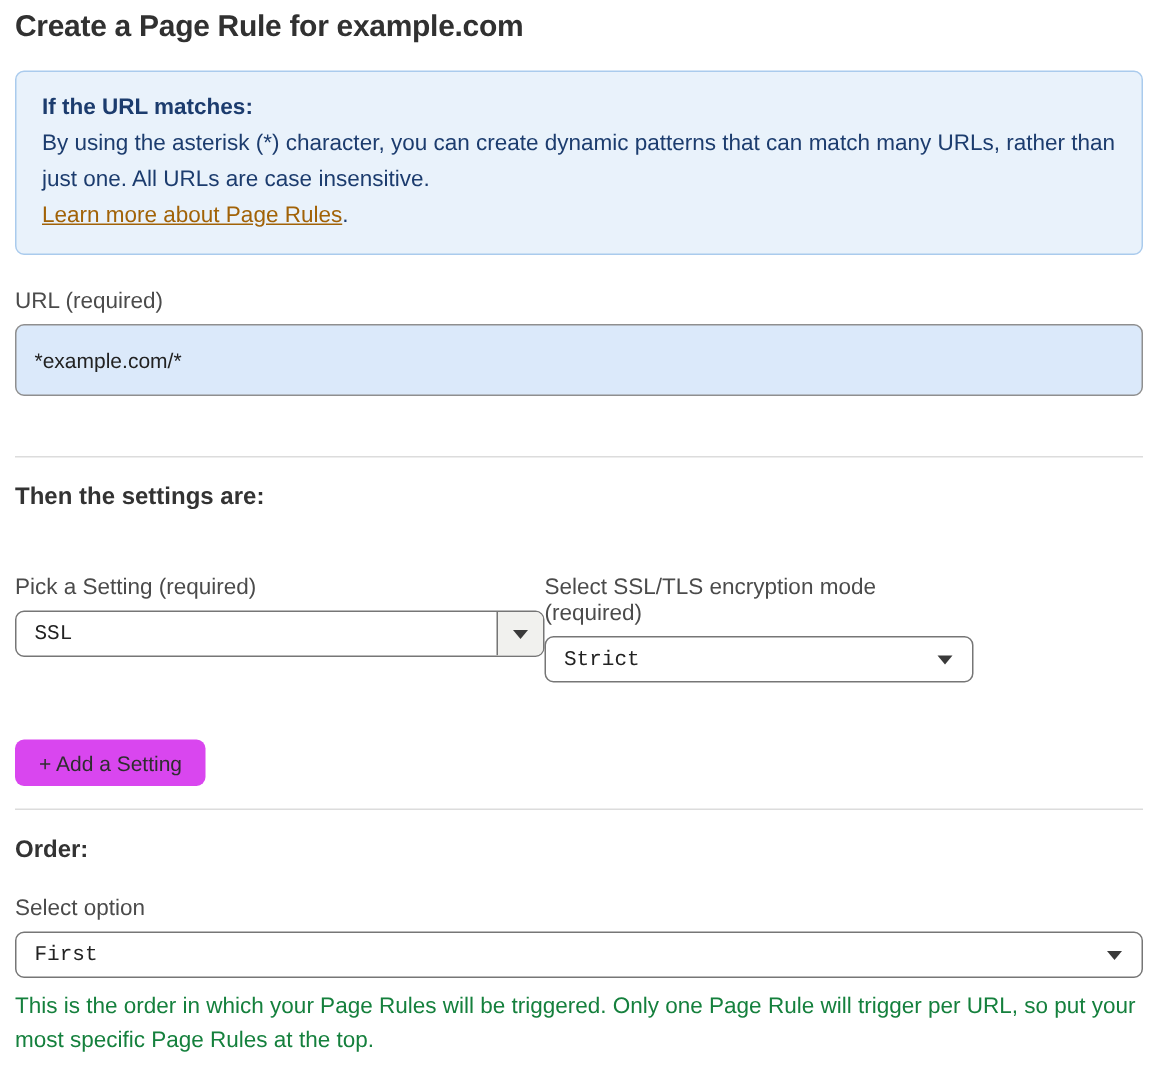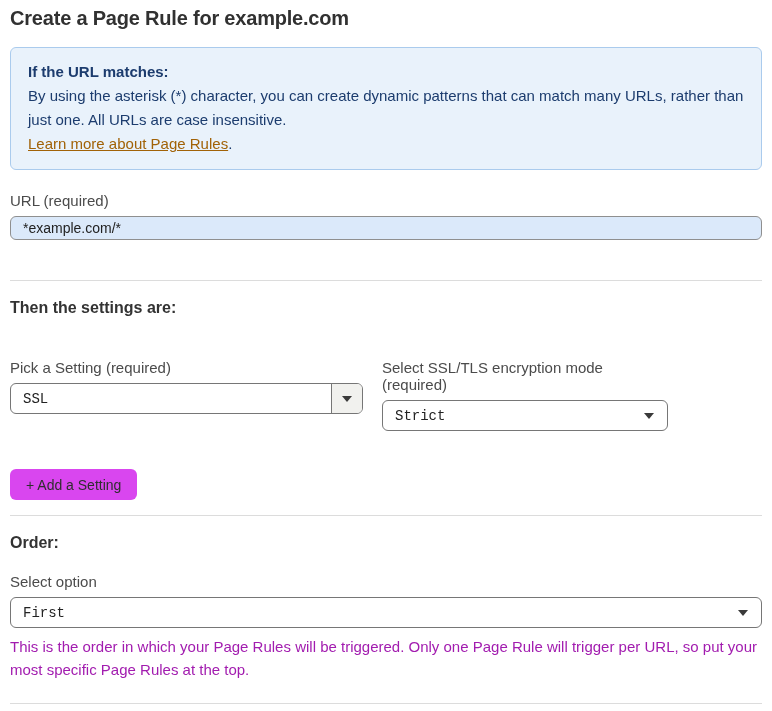--- a/index.html
+++ b/index.html
@@ -33,21 +33,21 @@
 
   .field-label {
     display: block;
     font-size: 15px; color: #4b4b4b;
     margin-bottom: 7px;
     margin-top: 20px;
   }
 
   .url-input {
     display: block; width: 100%;
-    height: 24px;
+    height: 48px;
     background: #dbe9fa;
     border: 1px solid #8f8f8f;
     border-radius: 6px;
     font-family: "Liberation Sans", sans-serif;
     font-size: 14px; color: #222;
     padding: 0 12px;
     outline: none;
   }
 
   .divider { border: 0; border-top: 1px solid #dcdcdc; margin: 0; }
@@ -55,21 +55,21 @@
   .divider-2 { margin-top: 15px; }
   .divider-3 { margin-top: 22px; }
 
   .section-heading {
     font-size: 16px; font-weight: 700; color: #333;
     margin: 18px 0 0 0;
   }
   .settings-heading-space { margin-bottom: 22px; }
   .order-heading-space { margin-bottom: 21px; }
 
-  .pickers-row { display: flex; gap: 19px; }
+  .pickers-row { display: flex; }
   .picker-col-left { width: 353px; }
   .picker-col-right { width: 286px; }
 
   .select-box {
     height: 31px;
     border: 1px solid #767676;
     border-radius: 6px;
     background: #fff;
     display: flex; align-items: center;
     font-size: 14px; color: #222;
@@ -98,21 +98,21 @@
     border: none; border-radius: 6px;
     height: 31px; padding: 0 16px;
     font-family: "Liberation Sans", sans-serif;
     font-size: 14px; color: #2e2e2e;
     cursor: pointer;
   }
 
   .order-help {
     margin: 7px 0 12px 0;
     font-size: 15px; line-height: 23px;
-    color: #a21caf;
+    color: #15803d;
     max-width: 752px;
   }
 </style>
 </head>
 <body>
 
 <div class="page">
 
   <h1 class="page-title">Create a Page Rule for example.com</h1>
 

